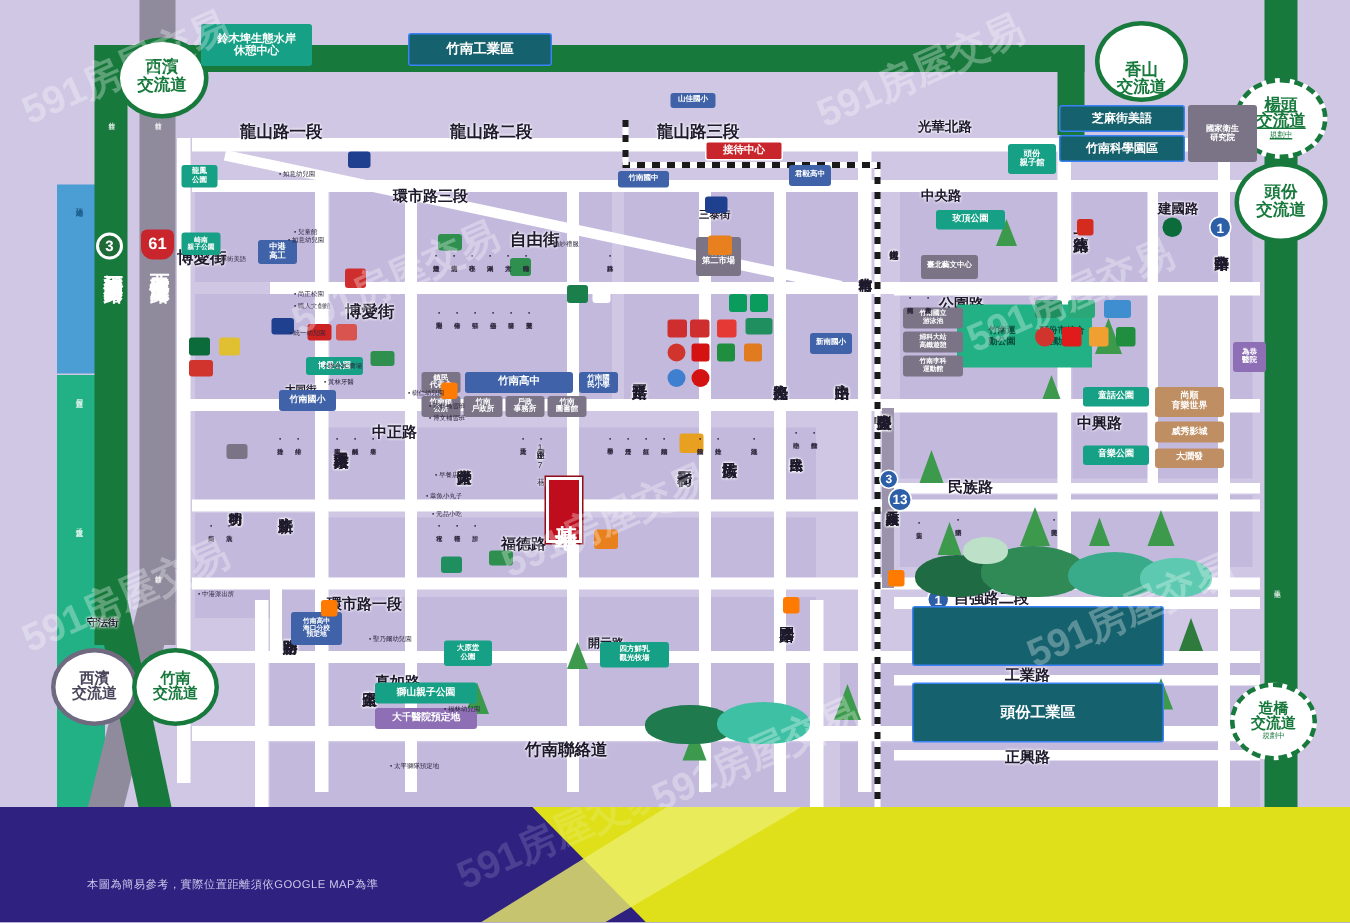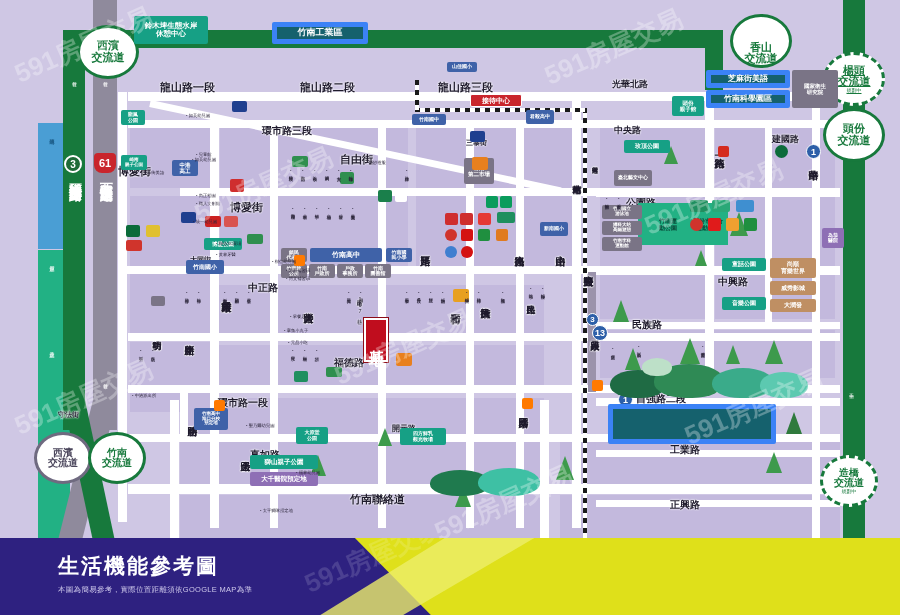--- a/index.html
+++ b/index.html
@@ -52,21 +52,21 @@
   .rdname { position:absolute; color:#1e1a2c; font-weight:bold;
             white-space:nowrap; text-shadow:0 0 2px #fff,0 0 2px #fff; }
   .rdname.v { writing-mode:vertical-rl; text-orientation:upright; }
 
   
   .chip { position:absolute; display:flex; align-items:center;
           justify-content:center; text-align:center; color:#fff;
           font-weight:bold; line-height:1.1; padding:1px 2px;
           border-radius:2px; white-space:pre-line; }
   .chip.teal  { background:#16a085; }
-  .chip.dteal { background:#15616d; border:5px solid #3b82f6;text-align:right; }
+  .chip.dteal { background:#15616d; border:1px solid #3b82f6;text-align:right; }
   .chip.blue  { background:#3f62a8; }
   .chip.grey  { background:#7a7486; }
   .chip.purp  { background:#8e6fb5; }
   .chip.brown { background:#bf8f63; }
   .chip.red   { background:#c9252c; border:1px solid #fff; }
 
   
   .tile { position:absolute; border-radius:2px; }
 
   
@@ -322,20 +322,21 @@
 
   <div class="chip dteal" style="left:272px;top:22px;width:96px;height:22px;font-size:9px;">竹南工業區</div>
   <div class="chip teal" style="left:134px;top:16px;width:74px;height:28px;font-size:7.5px;">鈴木埤生態水岸
 休憩中心</div>
   <div class="chip dteal" style="left:706px;top:70px;width:84px;height:18px;font-size:8px;">芝麻街美語</div>
   <div class="chip dteal" style="left:706px;top:90px;width:84px;height:18px;font-size:8px;">竹南科學園區</div>
   <div class="chip grey" style="left:792px;top:70px;width:46px;height:38px;font-size:5.5px;">國家衛生
 研究院</div>
   <div class="chip teal" style="left:672px;top:96px;width:32px;height:20px;font-size:5.5px;">頭份
 親子館</div>
+  <div class="chip dteal" style="left:608px;top:455px;width:168px;height:40px;font-size:10px;">頭份工業區</div>
   <div class="chip dteal" style="left:608px;top:404px;width:168px;height:40px;"></div>
 
   <div class="chip teal" style="left:624px;top:140px;width:46px;height:13px;font-size:6px;">玫頂公園</div>
   <div class="chip teal" style="left:722px;top:258px;width:44px;height:13px;font-size:6px;">童話公園</div>
   <div class="chip teal" style="left:722px;top:297px;width:44px;height:13px;font-size:6px;">音樂公園</div>
   <div class="chip teal" style="left:650px;top:215px;width:36px;height:20px;font-size:6px;background:transparent;color:#0a4d3c;">竹南運
 動公園</div>
   <div class="chip teal" style="left:688px;top:215px;width:40px;height:20px;font-size:6px;background:transparent;color:#0a4d3c;">頭份市綜合
 運動公園</div>
   <div class="chip teal" style="left:204px;top:238px;width:38px;height:12px;font-size:5.5px;">博愛公園</div>
@@ -508,19 +509,18 @@
   <div class="wm" style="left:640px;top:180px;">591房屋交易</div>
   <div class="wm" style="left:330px;top:330px;">591房屋交易</div>
   <div class="wm" style="left:10px;top:380px;">591房屋交易</div>
   <div class="wm" style="left:680px;top:390px;">591房屋交易</div>
   <div class="wm" style="left:430px;top:486px;">591房屋交易</div>
 </div>
 
 <div id="footer">
   <div id="ywedge"></div>
   <div id="ywedge2"></div>
-  <div id="ftitle">生活機能參考圖</div>
   <div id="fsub">本圖為簡易參考，實際位置距離須依GOOGLE MAP為準</div>
 
   <div class="wm" style="left:300px;top:0px;color:rgba(255,255,255,.14);">591房屋交易</div>
 </div>
 
 </div>
 
 </body></html>

